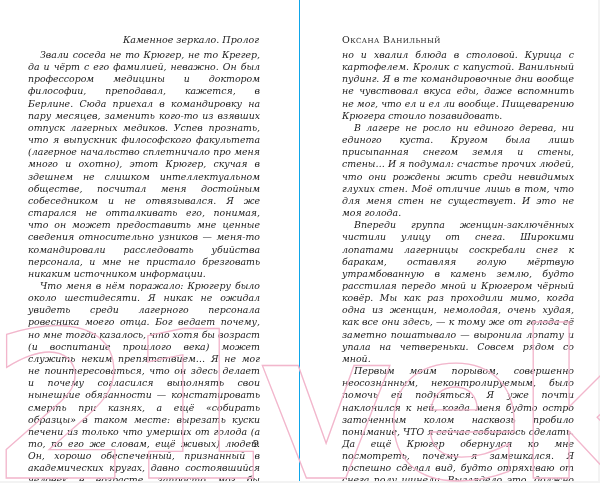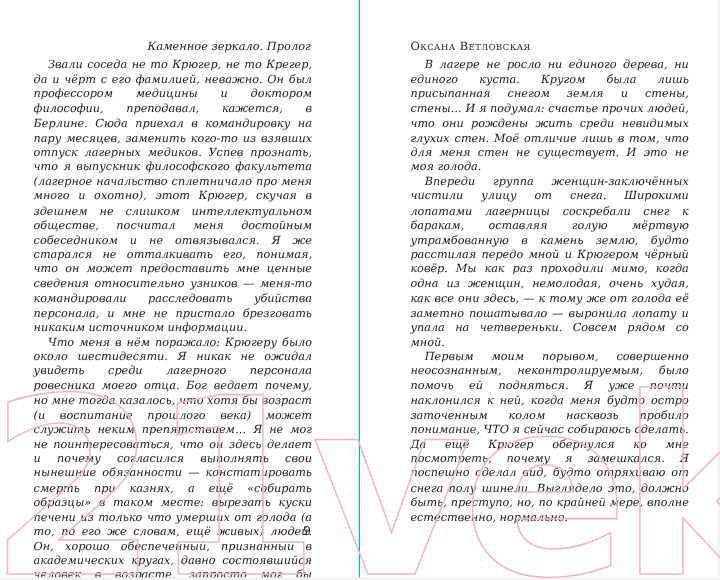--- a/index.html
+++ b/index.html
@@ -29,22 +29,23 @@
     <div class="running-head">Каменное зеркало. Пролог</div>
     <div class="text">
       <p>Звали соседа не то Крюгер, не то Крегер, да и чёрт с его фамилией, неважно. Он был профессором медицины и доктором философии, преподавал, кажется, в Берлине. Сюда приехал в командировку на пару месяцев, заменить кого-то из взявших отпуск лагерных медиков. Успев прознать, что я выпускник философского факультета (лагерное начальство сплетничало про меня много и охотно), этот Крюгер, скучая в здешнем не слишком интеллектуальном обществе, посчитал меня достойным собеседником и не отвязывался. Я же старался не отталкивать его, понимая, что он может предоставить мне ценные сведения относительно узников — меня-то командировали расследовать убийства персонала, и мне не пристало брезговать никаким источником информации.</p>
       <p>Что меня в нём поражало: Крюгеру было около шестидесяти. Я никак не ожидал увидеть среди лагерного персонала ровесника моего отца. Бог ведает почему, но мне тогда казалось, что хотя бы возраст (и воспитание прошлого века) может служить неким препятствием… Я не мог не поинтересоваться, что он здесь делает и почему согласился выполнять свои нынешние обязанности — констатировать смерть при казнях, а ещё «собирать образцы» в таком месте: вырезать куски печени из только что умерших от голода (а то, по его же словам, ещё живых) людей. Он, хорошо обеспеченный, признанный в академических кругах, давно состоявшийся человек в возрасте, запросто мог бы отказаться от подобного занятия. Ответ Крюгера — я, телепат, ручаюсь за его совершеннейшую искренность — я не забуду никогда:</p>
 
     </div>
     <div class="folio">9</div>
   </div>
 
   <div class="page right">
-    <div class="running-head">Оксана Ветловская</div>
+    <div class="running-head">Оксана Ванильный</div>
     <div class="text">
+      <p class="cont">но и хвалил блюда в столовой. Курица с картофелем. Кролик с капустой. Ванильный пудинг. Я в те командировочные дни вообще не чувствовал вкуса еды, даже вспомнить не мог, что ел и ел ли вообще. Пищеварению Крюгера стоило позавидовать.</p>
       <p>В лагере не росло ни единого дерева, ни единого куста. Кругом была лишь присыпанная снегом земля и стены, стены… И я подумал: счастье прочих людей, что они рождены жить среди невидимых глухих стен. Моё отличие лишь в том, что для меня стен не существует. И это не моя голода.</p>
       <p>Впереди группа женщин-заключённых чистили улицу от снега. Широкими лопатами лагерницы соскребали снег к баракам, оставляя голую мёртвую утрамбованную в камень землю, будто расстилая передо мной и Крюгером чёрный ковёр. Мы как раз проходили мимо, когда одна из женщин, немолодая, очень худая, как все они здесь, — к тому же от голода её заметно пошатывало — выронила лопату и упала на четвереньки. Совсем рядом со мной.</p>
       <p>Первым моим порывом, совершенно неосознанным, неконтролируемым, было помочь ей подняться. Я уже почти наклонился к ней, когда меня будто остро заточенным колом насквозь пробило понимание, ЧТО я сейчас собираюсь сделать. Да ещё Крюгер обернулся ко мне посмотреть, почему я замешкался. Я поспешно сделал вид, будто отряхиваю от снега полу шинели. Выглядело это, должно быть, преступо, но, по крайней мере, вполне естественно, нормально.</p>
 
     </div>
   </div>
 
   <svg class="watermark" viewBox="0 0 600 483" xmlns="http://www.w3.org/2000/svg">
     <text x="-10" y="478">21vek.by</text>
   </svg>

